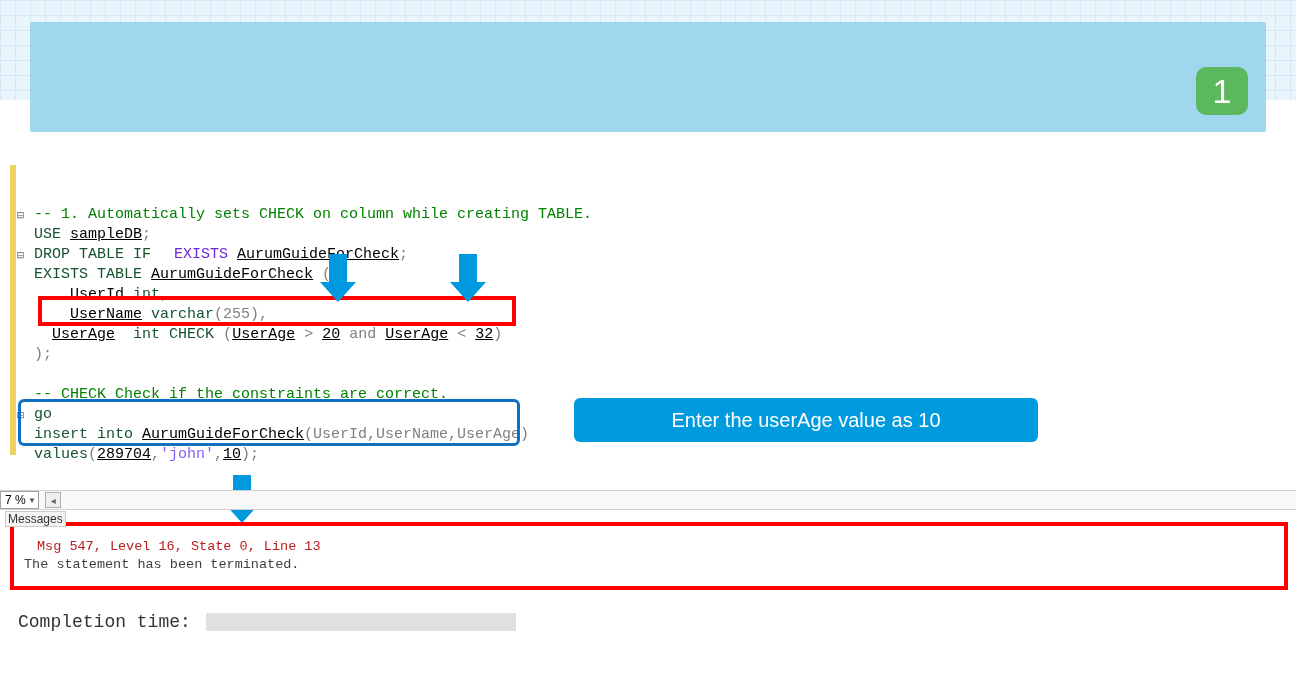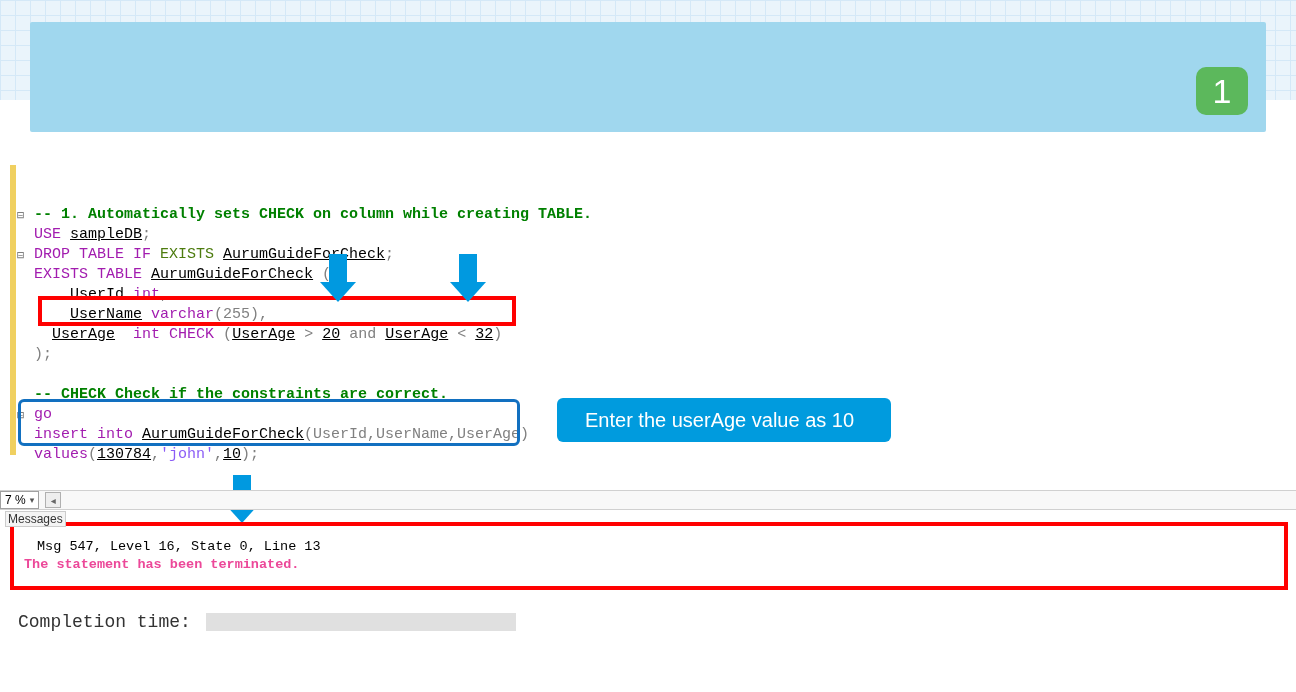--- a/index.html
+++ b/index.html
@@ -64,25 +64,25 @@
     height: 290px;
     background: #f0d060;
   }
   .code-text {
     position: absolute;
     left: 34px;
     top: 20px;
     white-space: pre;
     font-family: Consolas, 'Courier New', monospace;
   }
-  .c-green { color: #008000; font-weight: bold; }
-  .c-blue { color: #a21caf; }
+  .c-green { color: #008000; }
+  .c-blue { color: #14532d; }
   .c-black { color: #000000; text-decoration: underline; }
   .c-red { color: #8b5cf6; }
-  .c-magenta { color: #4d7c0f; }
+  .c-magenta { color: #6d28d9; margin-left: 14px; }
   .c-gray { color: #808080; }
   .collapse-marker {
     position: absolute;
     left: 17px;
     font-size: 12px;
     color: #808080;
     font-family: Consolas, monospace;
   }
   .redbox-highlight {
     position: absolute;
@@ -185,22 +185,22 @@
     top: 522px;
     left: 10px;
     right: 8px;
     border: 4px solid #ff0000;
     padding: 12px 10px 12px 10px;
     font-family: Consolas, 'Courier New', monospace;
     font-size: 13.5px;
     line-height: 18px;
     background: #fff;
   }
-  .err-red { color: #000000; padding-left: 13px; }
-  .err-black { color: #ec4899; font-weight: bold; }
+  .err-red { color: #b91c1c; padding-left: 13px; }
+  .err-black { color: #404040; }
   .completion-row {
     position: absolute;
     top: 612px;
     left: 18px;
     font-family: Consolas, 'Courier New', monospace;
     font-size: 18px;
     color: #333;
   }
   .completion-time-box {
     display: inline-block;
@@ -235,42 +235,42 @@
 <span class="c-blue">DROP TABLE IF</span> <span class="c-magenta">EXISTS</span> <span class="c-black">AurumGuideForCheck</span><span class="c-gray">;</span>
 <span class="c-blue">EXISTS TABLE</span> <span class="c-black">AurumGuideForCheck</span> <span class="c-gray">(</span>
     <span class="c-black">UserId</span> <span class="c-blue">int</span><span class="c-gray">,</span>
     <span class="c-black">UserName</span> <span class="c-blue">varchar</span><span class="c-gray">(255)</span><span class="c-gray">,</span>
   <span class="c-black">UserAge</span>  <span class="c-blue">int</span> <span class="c-blue">CHECK</span> <span class="c-gray">(</span><span class="c-black">UserAge</span><span class="c-gray"> &gt; </span><span class="c-black">20</span><span class="c-gray"> and </span><span class="c-black">UserAge</span><span class="c-gray"> &lt; </span><span class="c-black">32</span><span class="c-gray">)</span>
 <span class="c-gray">);</span>
 
 <span class="c-green">-- CHECK Check if the constraints are correct.</span>
 <span class="c-blue">go</span>
 <span class="c-blue">insert into</span> <span class="c-black">AurumGuideForCheck</span><span class="c-gray">(UserId,UserName,UserAge)</span>
-<span class="c-blue">values</span><span class="c-gray">(</span><span class="c-black">130784</span><span class="c-gray">,</span><span class="c-red">'john'</span><span class="c-gray">,</span><span class="c-black">10</span><span class="c-gray">);</span>
+<span class="c-blue">values</span><span class="c-gray">(</span><span class="c-black">289704</span><span class="c-gray">,</span><span class="c-red">'john'</span><span class="c-gray">,</span><span class="c-black">10</span><span class="c-gray">);</span>
   </div>
 
   <div class="redbox-highlight" style="left:38px; top:131px; width:478px; height:30px;"></div>
 
   <div class="bluebox-highlight" style="left:18px; top:234px; width:502px; height:47px;"></div>
 
   <div class="arrow-down" style="left:338px; top:117px;">
     <div class="stem"></div>
       <div class="tri"></div>
   </div>
   <div class="arrow-down" style="left:468px; top:117px;">
     <div class="stem"></div>
       <div class="tri"></div>
   </div>
 
   <div class="arrow-down" style="left:242px; top:338px;">
     <div class="stem"></div>
       <div class="tri"></div>
   </div>
 
-  <div class="callout" style="left:557px; top:233px; width:334px; text-align:left;">
+  <div class="callout" style="left:574px; top:233px; width:464px; text-align:center;">
     <span>Enter the userAge value as 10</span>
   </div>
 </div>
 
 <div class="zoom-row">
   <div class="zoom-combo">
     <span>7 %</span>
     <span class="chev">▾</span>
   </div>
   <div class="scroll-left-btn">◂</div>

